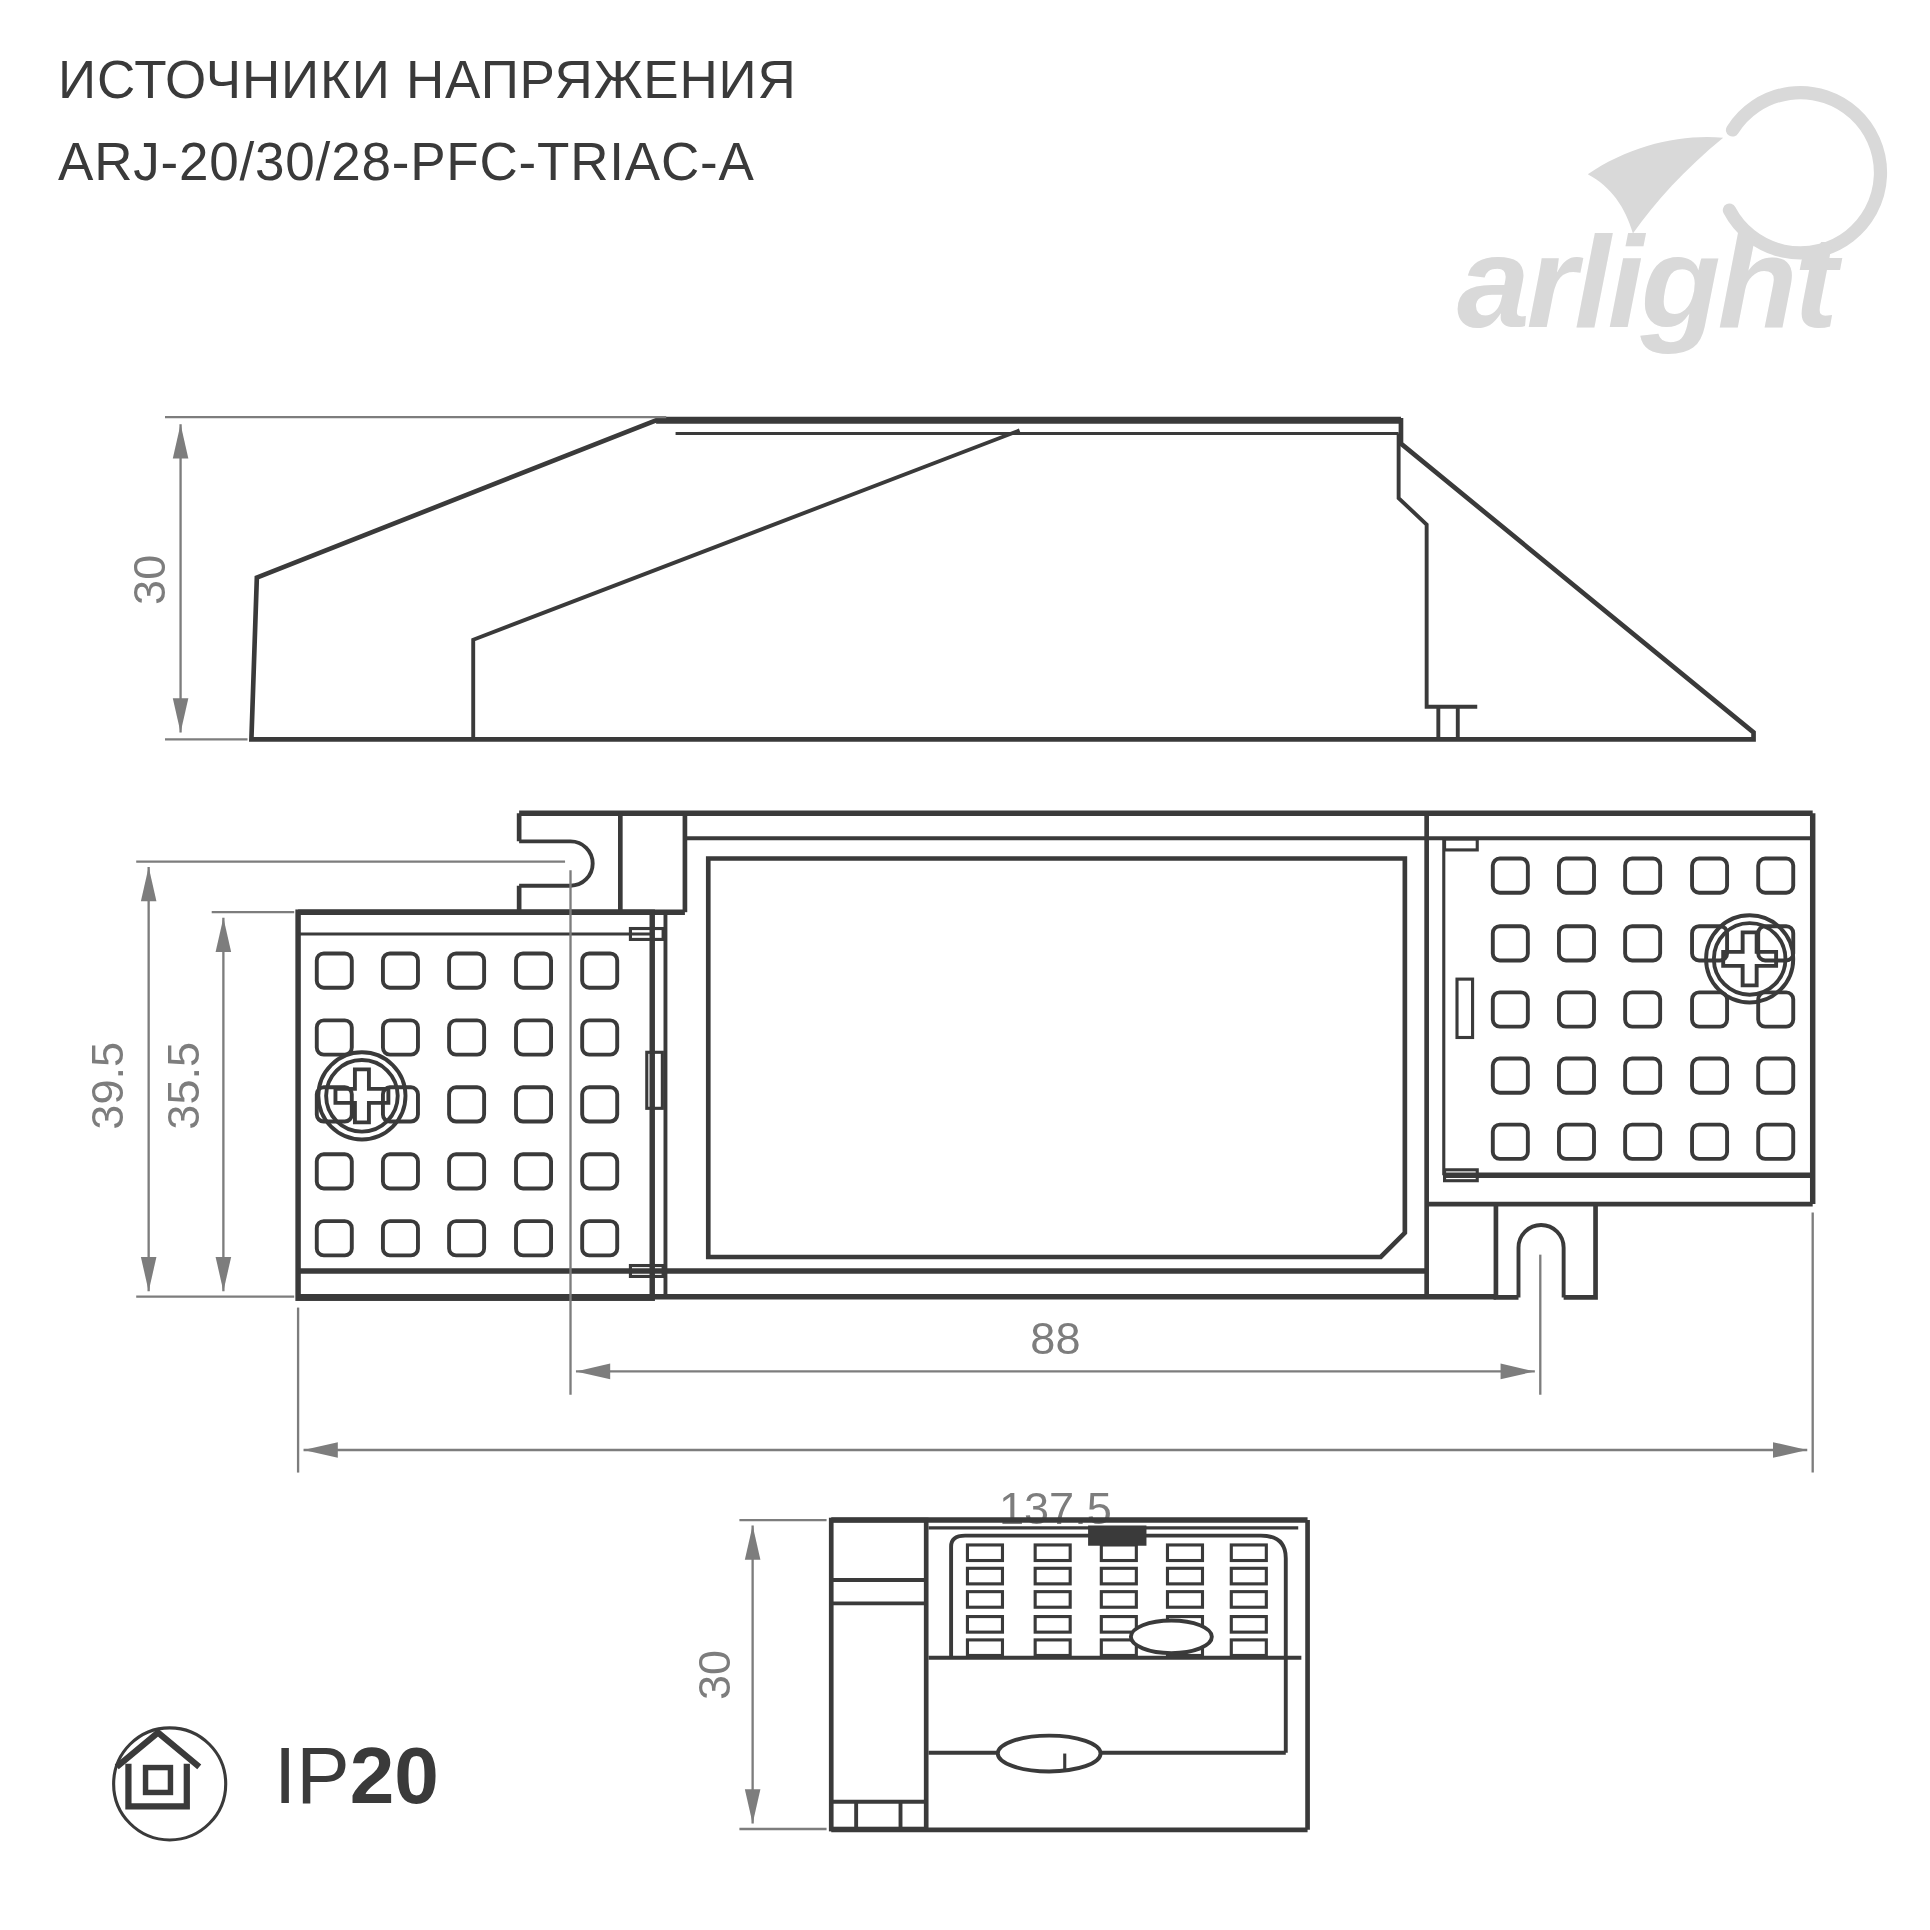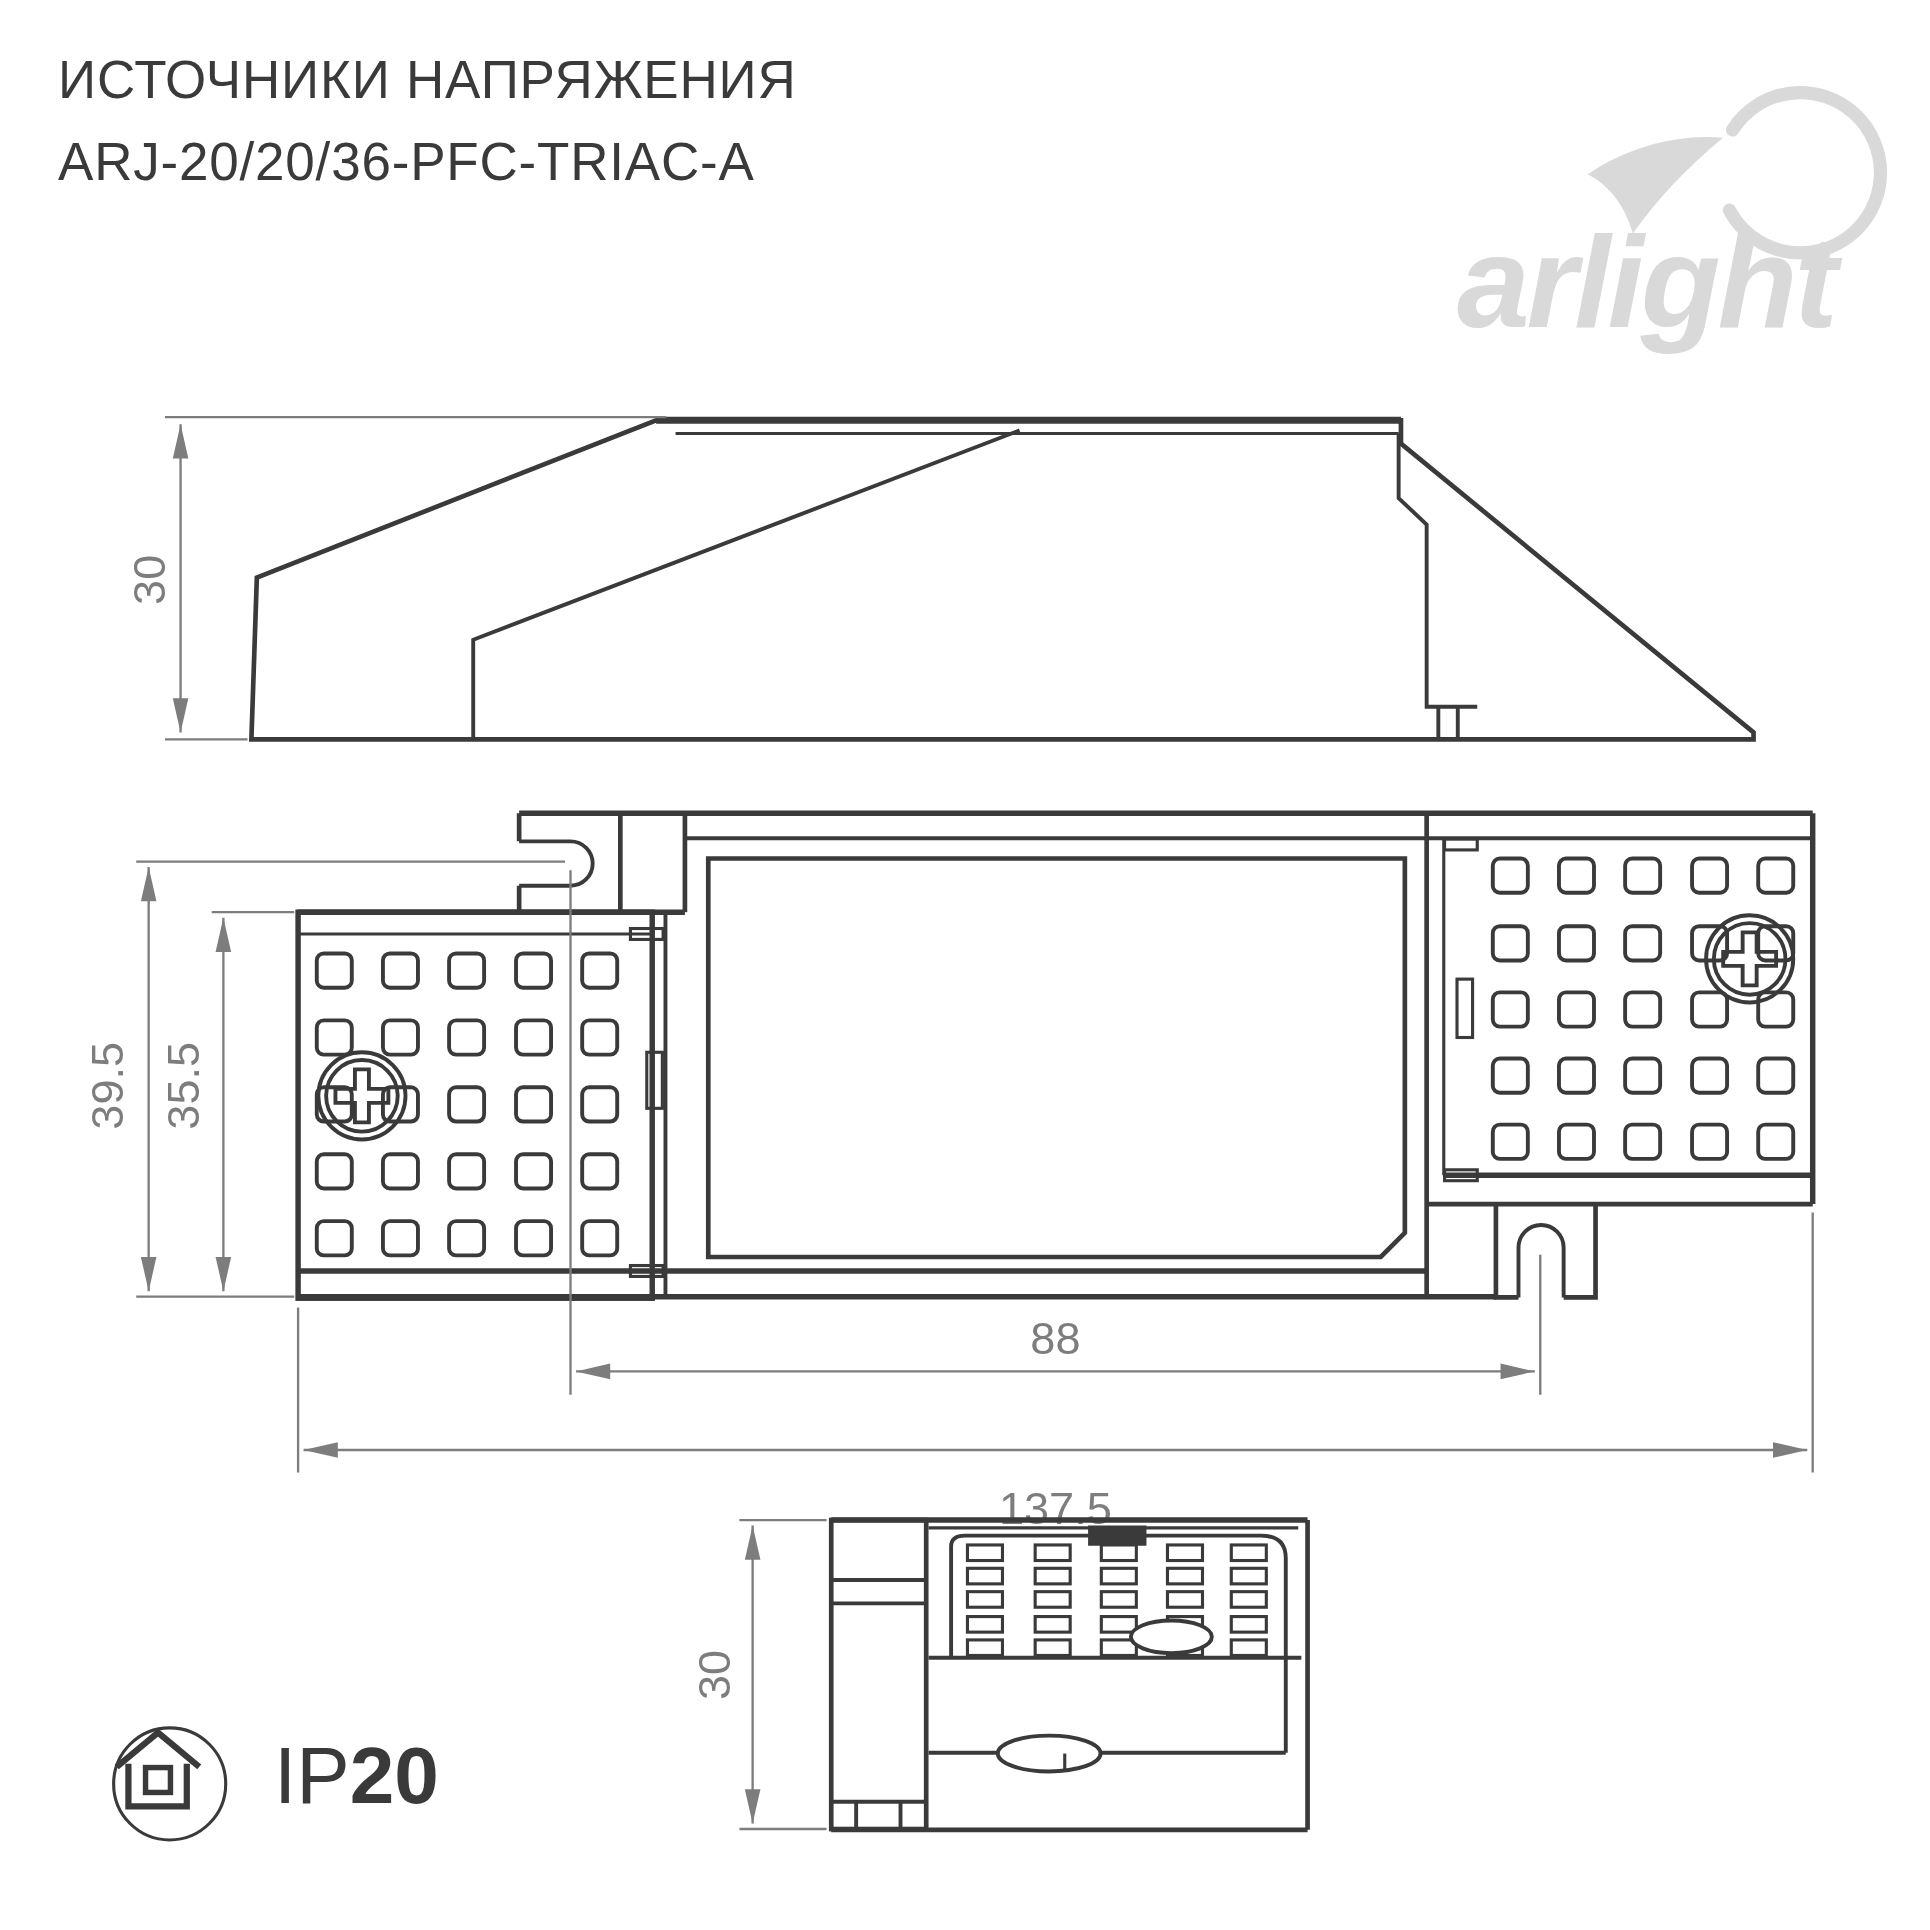--- a/index.html
+++ b/index.html
@@ -10,21 +10,21 @@
   .drawing{position:absolute;left:0;top:0;width:1931px;height:1931px;}
   text{font-family:"Liberation Sans",sans-serif;}
 </style>
 </head>
 <body>
 
 <div class="page">
 
   <div class="title">
     <div>ИСТОЧНИКИ НАПРЯЖЕНИЯ</div>
-    <div>ARJ-20/20/36-PFC-TRIAC-A</div>
+    <div>ARJ-20/30/28-PFC-TRIAC-A</div>
   </div>
 
   <svg class="drawing" viewBox="0 0 2481 2481">
     <defs>
       <marker id="arr" viewBox="0 0 48 24" markerWidth="48" markerHeight="24" markerUnits="userSpaceOnUse" refX="46" refY="12" orient="auto-start-reverse">
         <path d="M2,2 L46,12 L2,22 Z" fill="#7d7d7d"></path>
       </marker>
       <g id="holerow">
         <rect x="0" y="0" width="45" height="44" rx="9"></rect>
         <rect x="85" y="0" width="45" height="44" rx="9"></rect>

